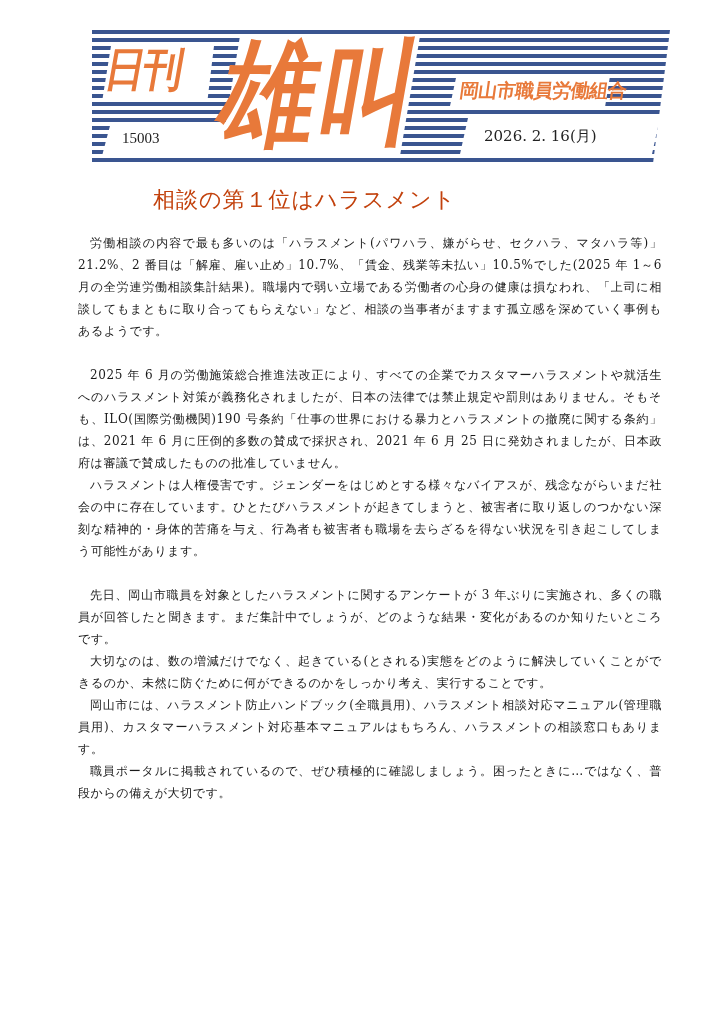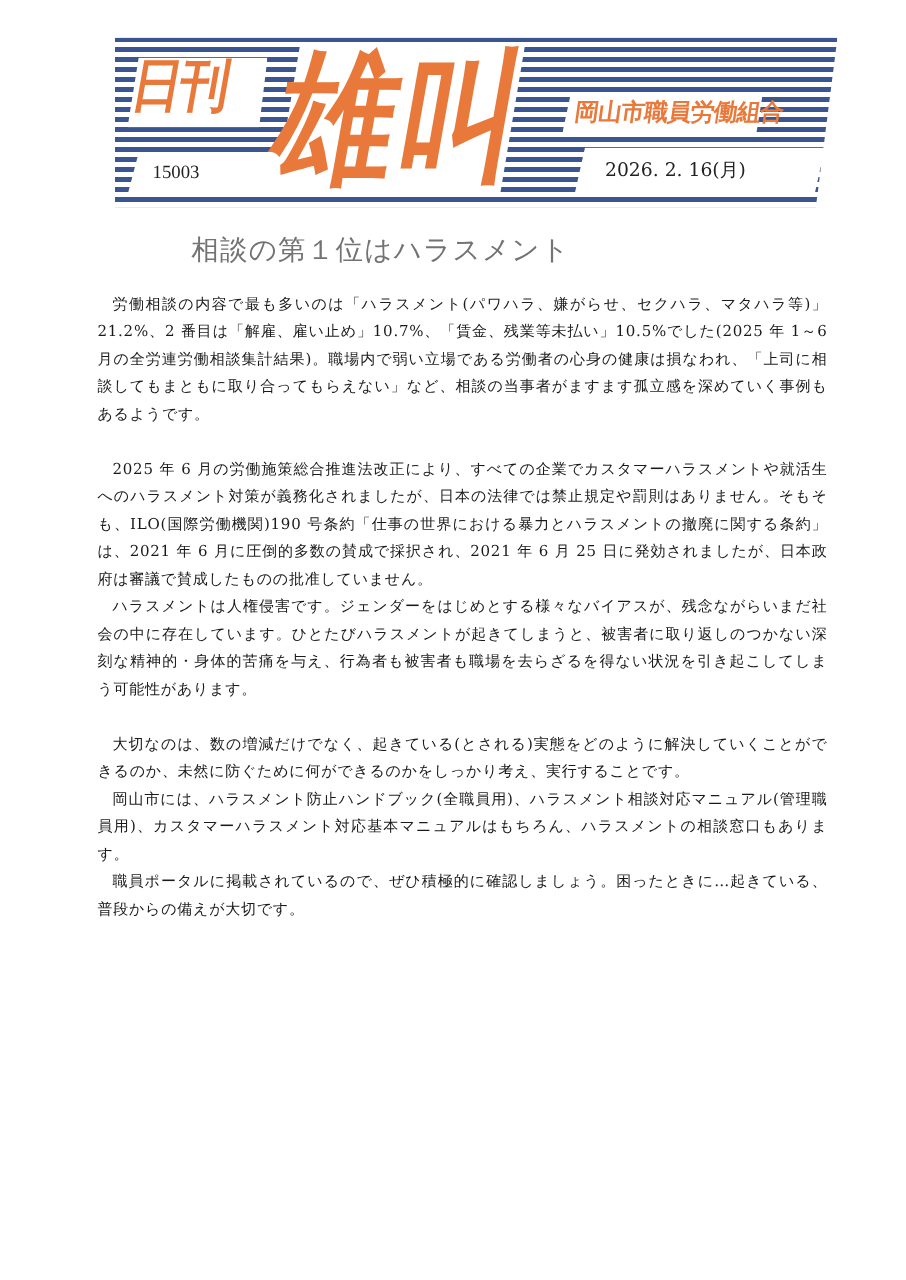--- a/index.html
+++ b/index.html
@@ -120,21 +120,21 @@
 
   
   .headline {
     position: absolute;
     left: 0;
     top: 185px;
     width: 609px;
     text-align: center;
     font-family: "DejaVu Sans", "Liberation Sans", sans-serif;
     font-size: 22px;
-    color: #737373;
+    color: #c2410c;
     letter-spacing: 1px;
     margin: 0;
     font-weight: normal;
   }
 
   
   .article {
     position: absolute;
     left: 78px;
     top: 232px;
@@ -180,17 +180,18 @@
   <div class="gap"></div>
 
   <section>
     <p>2025 年 6 月の労働施策総合推進法改正により、すべての企業でカスタマーハラスメントや就活生へのハラスメント対策が義務化されましたが、日本の法律では禁止規定や罰則はありません。そもそも、ILO(国際労働機関)190 号条約「仕事の世界における暴力とハラスメントの撤廃に関する条約」は、2021 年 6 月に圧倒的多数の賛成で採択され、2021 年 6 月 25 日に発効されましたが、日本政府は審議で賛成したものの批准していません。</p>
     <p>ハラスメントは人権侵害です。ジェンダーをはじめとする様々なバイアスが、残念ながらいまだ社会の中に存在しています。ひとたびハラスメントが起きてしまうと、被害者に取り返しのつかない深刻な精神的・身体的苦痛を与え、行為者も被害者も職場を去らざるを得ない状況を引き起こしてしまう可能性があります。</p>
   </section>
 
   <div class="gap"></div>
 
   <section>
+    <p>先日、岡山市職員を対象としたハラスメントに関するアンケートが 3 年ぶりに実施され、多くの職員が回答したと聞きます。まだ集計中でしょうが、どのような結果・変化があるのか知りたいところです。</p>
     <p>大切なのは、数の増減だけでなく、起きている(とされる)実態をどのように解決していくことができるのか、未然に防ぐために何ができるのかをしっかり考え、実行することです。</p>
     <p>岡山市には、ハラスメント防止ハンドブック(全職員用)、ハラスメント相談対応マニュアル(管理職員用)、カスタマーハラスメント対応基本マニュアルはもちろん、ハラスメントの相談窓口もあります。</p>
-    <p>職員ポータルに掲載されているので、ぜひ積極的に確認しましょう。困ったときに…起きている、普段からの備えが大切です。</p>
+    <p>職員ポータルに掲載されているので、ぜひ積極的に確認しましょう。困ったときに…ではなく、普段からの備えが大切です。</p>
   </section>
 </article>
 
 </body></html>

